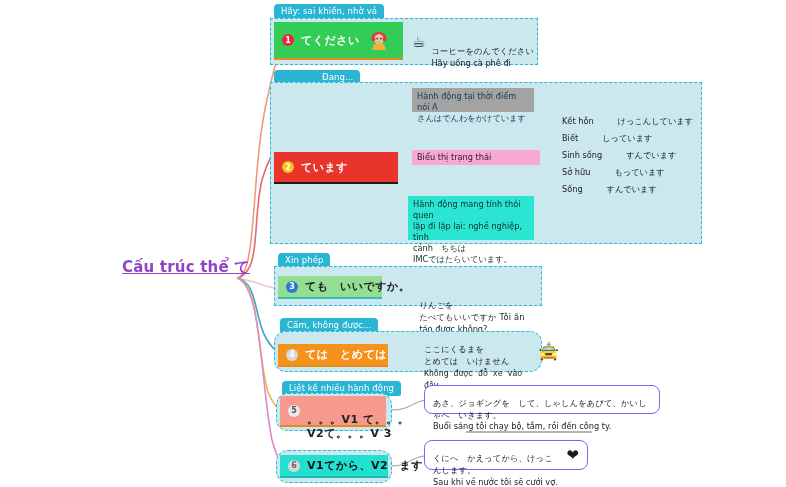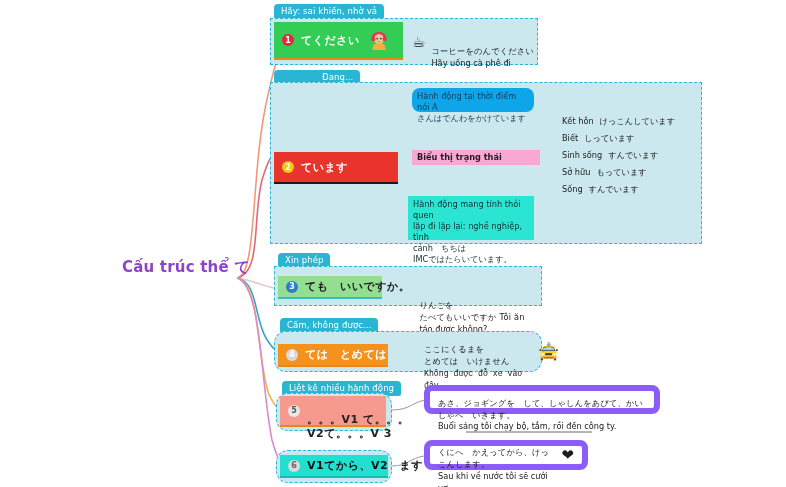--- a/index.html
+++ b/index.html
@@ -8,21 +8,21 @@
     font-family:"DejaVu Sans","Liberation Sans",sans-serif;
     -webkit-font-smoothing:antialiased;
   }
   #canvas{position:absolute;left:0;top:0;width:786px;height:487px;}
   #wires{position:absolute;left:0;top:0;width:786px;height:487px;pointer-events:none;}
 
   
   .root-title{
     position:absolute;left:122px;top:258px;
     font-size:15px;font-weight:bold;color:#8e44c8;
-    letter-spacing:.2px;white-space:nowrap;
+    letter-spacing:.2px;white-space:nowrap;text-decoration:underline;
   }
 
   
   .group{
     position:absolute;
     border:1.5px dashed #29b6d8;
     background:#cbe8ee;
     box-sizing:border-box;
   }
   .group.rounded{border-radius:12px;}
@@ -71,36 +71,36 @@
   .node-5 .num{background:#e8e8e8;color:#555555;}
   .node-6{background:#21e0d0;border-bottom:2px solid #19bdb0;color:#111111;}
   .node-6 .num{background:#d9d9d9;color:#666666;}
 
   
   .sub{
     position:absolute;box-sizing:border-box;
     font-size:8.2px;line-height:1.35;color:#1b1b1b;
     padding:3px 5px;
   }
-  .sub.blue{background:#0ea5e9;color:#153a52;border-radius:8px;}
+  .sub.blue{background:#a3a3a3;color:#153a52;}
   .sub.pink{background:#f9a8d4;color:#2a1a24;}
   .sub.teal{background:#2ae5d2;color:#10302c;}
 
   
   .leaf{
     position:absolute;font-size:8.2px;color:#1b1b1b;white-space:nowrap;
     padding-bottom:1px;
   }
   .leaf .vn{}
-  .leaf .jp{margin-left:6px;}
+  .leaf .jp{margin-left:24px;}
 
   
   .callout{
     position:absolute;box-sizing:border-box;
-    background:#ffffff;border:6px solid #8b5cf6;border-radius:8px;
+    background:#ffffff;border:1px solid #8b5cf6;border-radius:8px;
     font-size:8.2px;line-height:1.45;color:#1b1b1b;
     padding:5px 8px;
     display:flex;align-items:center;justify-content:space-between;gap:6px;
   }
   .callout.noborder{border:none;background:transparent;}
   .ex-lines{display:block;margin-top:32px;}
   .ex-jp{display:block;letter-spacing:.2px;}
   .ex-vn{display:block;}
 
   .icon-emoji{font-size:15px;line-height:1;flex:none;}
@@ -180,21 +180,21 @@
   <div class="node node-2" style="left:274px;top:152px;width:124px;height:32px;">
     <span class="num">2</span>
     <span class="txt">ています</span>
   </div>
 
   <div class="sub blue" style="left:412px;top:88px;width:122px;height:24px;">
     <span>Hành động tại thời điểm nói A</span><br>
     <span>さんはでんわをかけています</span>
   </div>
 
-  <div class="sub pink" style="left:412px;top:150px;width:128px;height:15px;padding:2px 5px;font-weight:bold;">
+  <div class="sub pink" style="left:412px;top:150px;width:128px;height:15px;padding:2px 5px;">
     <span>Biểu thị trạng thái</span>
   </div>
 
   <div class="sub teal" style="left:408px;top:196px;width:126px;height:44px;">
     <span>Hành động mang tính thói quen</span><br>
     <span>lặp đi lặp lại: nghề nghiệp, tình</span><br>
     <span>cảnh　ちちは</span><br>
     <span>IMCではたらいています。</span>
   </div>
 

